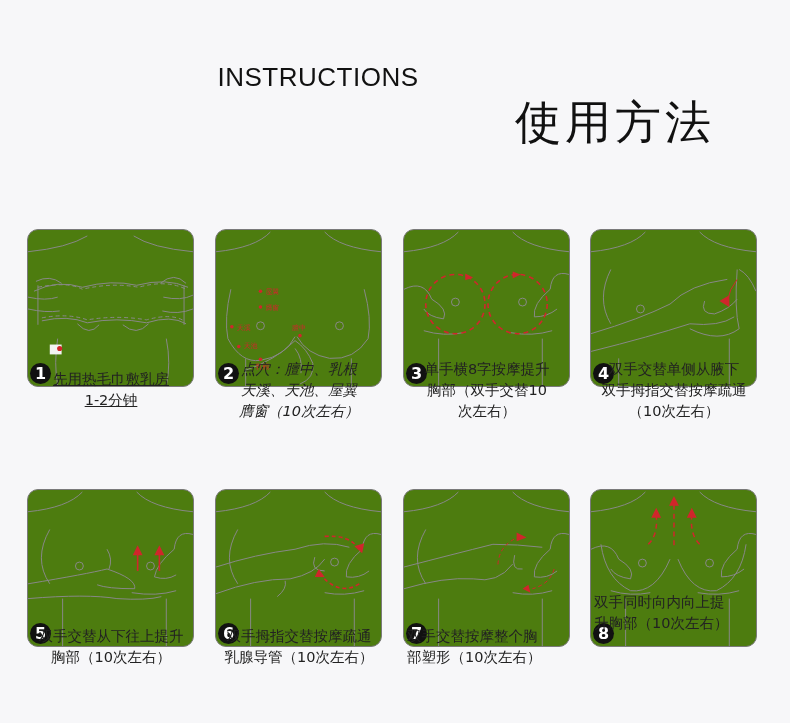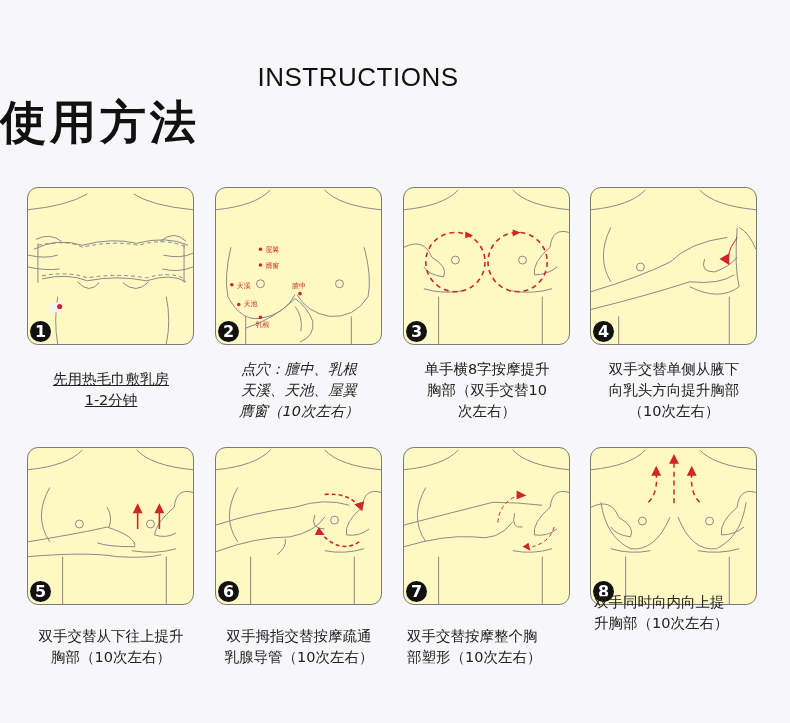--- a/index.html
+++ b/index.html
@@ -2,29 +2,29 @@
 <html><head>
 <meta charset="utf-8">
 <style>
   html, body { margin:0; padding:0; }
   body {
     width:790px; height:723px; background:#f7f7f9; position:relative; overflow:hidden;
     font-family:"DejaVu Sans", "Liberation Sans", sans-serif; color:#1a1a1a;
   }
   .title-en {
     position:absolute; left:0; width:636px; top:62px; text-align:center;
-    font-family:"Liberation Sans", sans-serif; font-size:26px; letter-spacing:0.5px; color:#111;margin-left:40px;
+    font-family:"Liberation Sans", sans-serif; font-size:26px; letter-spacing:0.5px; color:#111;
   }
   .title-zh {
-    position:absolute; left:0; width:715px; top:92px; text-align:left;
-    font-size:46px; letter-spacing:4px; color:#111; font-weight:bold;
+    position:absolute; left:0; width:715px; top:92px; text-align:right;
+    font-size:46px; letter-spacing:4px; color:#111; font-weight:normal;
   }
   .card {
     position:absolute; width:167px; height:158px; box-sizing:border-box;
-    border:1.3px solid #7a7a7a; border-radius:11px; background:#fef9c3; overflow:hidden;
+    border:1.3px solid #7a7a7a; border-radius:11px; background:#4d7c0f; overflow:hidden;margin-top:42px;
   }
   .card svg { position:absolute; left:0; top:0; width:100%; height:100%; }
   .num {
     position:absolute; left:2px; bottom:2px; width:21px; height:21px; border-radius:50%;
     background:#111; color:#fff; font-family:"DejaVu Sans", sans-serif; font-weight:bold;
     font-size:16px; line-height:21px; text-align:center;
   }
   .cap {
     position:absolute; width:188px; text-align:center; font-size:14.5px; line-height:21px; color:#222;
   }
@@ -188,21 +188,21 @@
 
 <div class="cap" style="left:17px;top:369px;white-space:pre-line;text-decoration:underline;">先用热毛巾敷乳房
 1-2分钟</div>
 <div class="cap" style="left:205px;top:359px;white-space:pre-line;font-style:italic;">点穴：膻中、乳根
 天溪、天池、屋翼
 膺窗（10次左右）</div>
 <div class="cap" style="left:393px;top:359px;white-space:pre-line;">单手横8字按摩提升
 胸部（双手交替10
 次左右）</div>
 <div class="cap" style="left:580px;top:359px;white-space:pre-line;">双手交替单侧从腋下
-向乳头方向提升胸部
+双手拇指交替按摩疏通
 （10次左右）</div>
 
 <div class="cap" style="left:17px;top:626px;white-space:pre-line;">双手交替从下往上提升
 胸部（10次左右）</div>
 <div class="cap" style="left:205px;top:626px;white-space:pre-line;">双手拇指交替按摩疏通
 乳腺导管（10次左右）</div>
 <div class="cap left" style="left:407px;top:626px;white-space:pre-line;">双手交替按摩整个胸
 部塑形（10次左右）</div>
 <div class="cap left" style="left:594px;top:592px;white-space:pre-line;">双手同时向内向上提
 升胸部（10次左右）</div>

